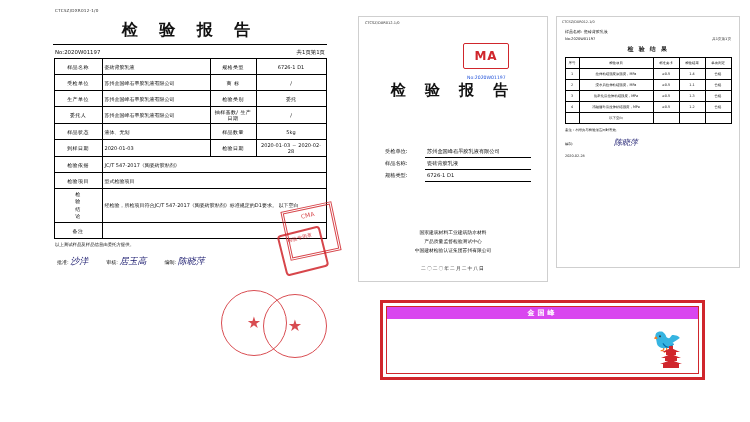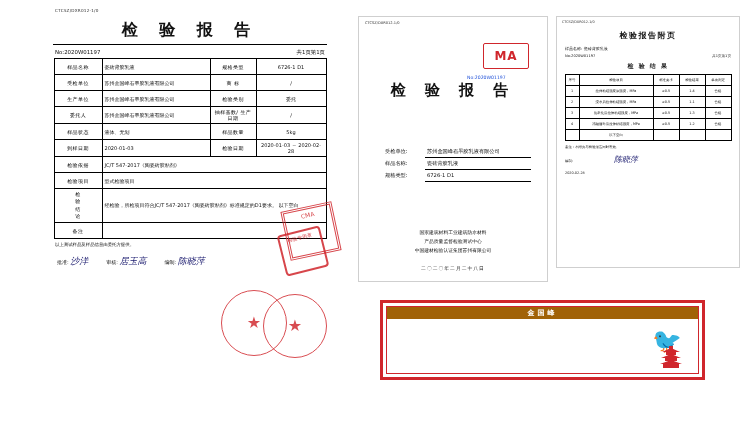--- a/index.html
+++ b/index.html
@@ -48,21 +48,21 @@
   #st1{left:176px;top:282px;width:64px;height:64px;}
   #st2{left:218px;top:286px;width:62px;height:62px;}
   #st3{left:240px;top:198px;width:40px;height:40px;border-style:double;border-width:3px;transform:rotate(-12deg);font-size:6px;text-align:center;}
   #st4{left:236px;top:222px;width:34px;height:34px;border-radius:4px;border-width:2px;transform:rotate(-14deg);font-size:5px;}
   .rect-stamp{position:absolute;border:1.4px solid #d0262c;color:#d0262c;font-size:4.4px;
      padding:2px 3px;opacity:.85;text-align:center;line-height:1.3;}
 
   
   #mid{left:358px;top:16px;width:188px;height:264px;border:.6px solid #cfcfcf;}
   #mid .mcode{font-size:3.6px;margin:4px 0 0 6px;color:#333;}
-  #mid .ma{position:absolute;left:124px;top:26px;width:44px;height:24px;border:1.3px solid #d0262c;color:#d0262c;
+  #mid .ma{position:absolute;left:104px;top:26px;width:44px;height:24px;border:1.3px solid #d0262c;color:#d0262c;
     font-size:12px;font-weight:bold;display:flex;align-items:center;justify-content:center;letter-spacing:1px;border-radius:2px;}
   #mid .no{position:absolute;left:108px;top:58px;font-size:4.6px;color:#1d4fd8;}
   #mid .mtitle{text-align:center;font-size:15px;font-weight:bold;letter-spacing:7px;margin-top:56px;}
   #mid .mrows{margin:46px 0 0 26px;font-size:5.2px;line-height:2.1;}
   #mid .mrows .k{display:inline-block;width:40px;}
   #mid .mrows .u{display:inline-block;border-bottom:.6px solid #000;min-width:104px;padding-left:2px;}
   #mid .morg{position:absolute;left:0;right:0;bottom:26px;text-align:center;font-size:4.8px;line-height:1.9;}
   #mid .mdate{position:absolute;left:0;right:0;bottom:10px;text-align:center;font-size:4.8px;letter-spacing:1px;}
 
   
@@ -74,21 +74,21 @@
   #rt .rhead{text-align:center;font-size:6px;font-weight:bold;letter-spacing:1.5px;margin:2px 0 3px 0;}
   table.annex{border-collapse:collapse;width:166px;margin:0 auto;table-layout:fixed;}
   table.annex th,table.annex td{border:.5px solid #000;font-size:3.4px;padding:1px;text-align:center;height:8px;}
   table.annex th{font-weight:normal;}
   #rt .rfoot{font-size:3.4px;margin:4px 0 0 8px;line-height:1.6;}
   #rt .rsign{font-family:"Liberation Serif",serif;font-style:italic;color:#1a1a6e;font-size:8px;margin-left:40px;}
 
   
   #banner{left:380px;top:300px;width:325px;height:80px;border:3px solid #d0262c;padding:3px;box-sizing:border-box;}
   #banner .inner{border:1.5px solid #d0262c;width:100%;height:100%;box-sizing:border-box;position:relative;background:#fff;}
-  #banner .topband{position:absolute;top:0;left:0;right:0;height:12px;background:#a16207;}
+  #banner .topband{position:absolute;top:0;left:0;right:0;height:12px;background:#d946ef;}
   #banner .topband .gb{position:absolute;left:50%;transform:translateX(-50%);color:#fff;font-size:7px;font-weight:bold;letter-spacing:3px;top:1px;}
   #banner .btitle{position:absolute;left:34px;top:22px;font-size:30px;font-weight:bold;color:#1d4fd8;letter-spacing:4px;
      font-family:"DejaVu Sans","Liberation Sans",sans-serif;}
   #banner .crane{position:absolute;right:16px;top:20px;font-size:24px;color:#2b6fd6;}
   #banner .pagoda{position:absolute;right:14px;bottom:4px;width:26px;height:24px;}
   .zig{position:absolute;top:12px;left:0;right:0;height:7px;overflow:hidden;}
 </style>
 </head>
 <body>
 
@@ -220,21 +220,20 @@
   <div class="morg">
     <div>国家建筑材料工业建筑防水材料</div>
     <div>产品质量监督检验测试中心</div>
     <div>中国建材检验认证集团苏州有限公司</div>
   </div>
   <div class="mdate">二〇二〇年二月二十八日</div>
 </div>
 
 <div class="sheet" id="rt">
   <div class="rcode">CTCSZ/DXR012-1/0</div>
-  <div class="rtitle">检验报告附页</div>
   <div class="rsub">
     <span>样品名称:</span> <span>瓷砖背胶乳液</span>
   </div>
   <div class="rno">
     <span><span>No:</span><span>2020W01197</span></span>
     <span>共1页第1页</span>
   </div>
   <div class="rhead">检 验 结 果</div>
   <table class="annex">
     <colgroup>

